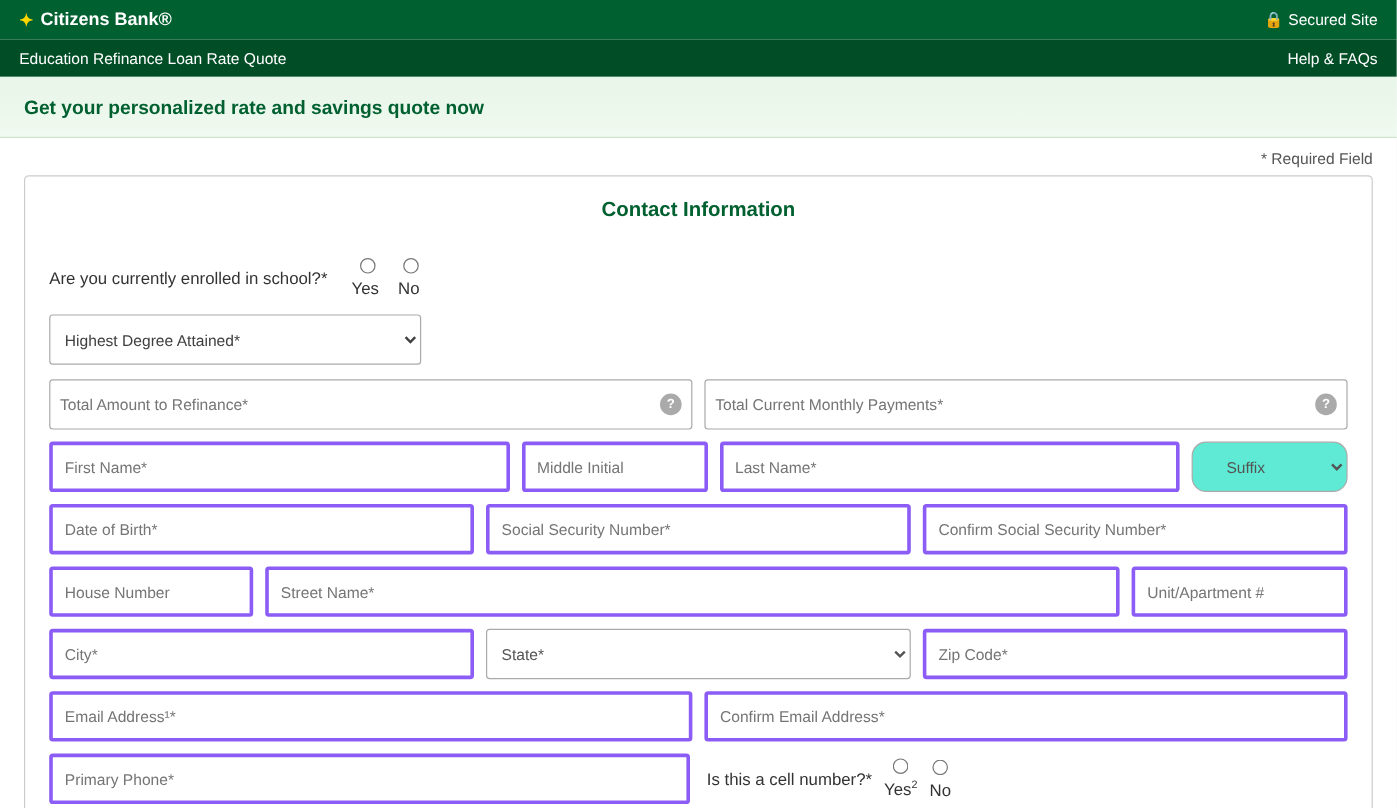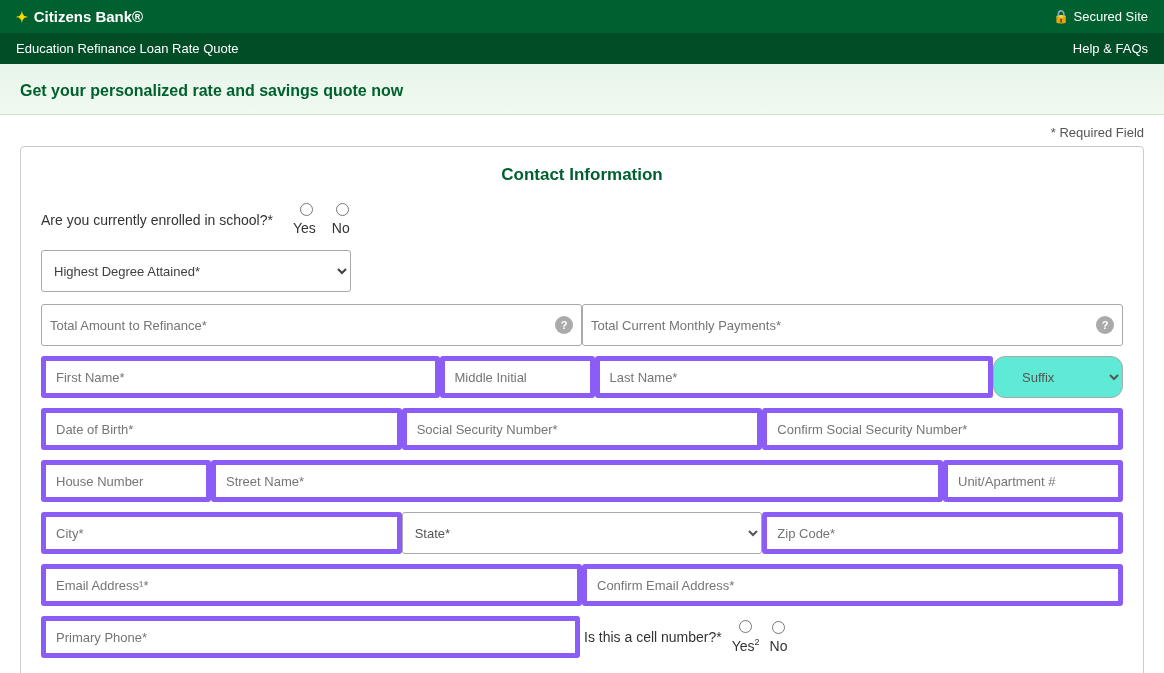--- a/index.html
+++ b/index.html
@@ -74,21 +74,21 @@
       border-radius: 4px;
       padding: 18px 20px;
       background: #fff;
     }
 
     .section-title {
       color: #006030;
       font-size: 17px;
       font-weight: bold;
       text-align: center;
-      margin-bottom: 18px;
+      margin-bottom: 30px;
     }
 
     
     .enrolled-row {
       display: flex;
       align-items: center;
       gap: 20px;
       margin-bottom: 14px;
       font-size: 14px;
     }
@@ -106,32 +106,33 @@
       border: 1px solid #aaa;
       border-radius: 3px;
       font-size: 13px;
       color: #404040;
       background: #fff;
     }
 
     
     .form-row {
       display: flex;
+      gap: 10px;
       margin-bottom: 10px;
       align-items: stretch;
     }
 
     .field-group {
       display: flex;
       flex-direction: column;
       flex: 1;
     }
 
     .form-field {
-      border: 5px solid #8b5cf6;
+      border: 3px solid #8b5cf6;
       border-radius: 3px;
       padding: 8px 10px;
       font-size: 13px;
       color: #555;
       background: #fff;
       width: 100%;
       height: 42px;
     }
 
     .form-field-with-icon {

